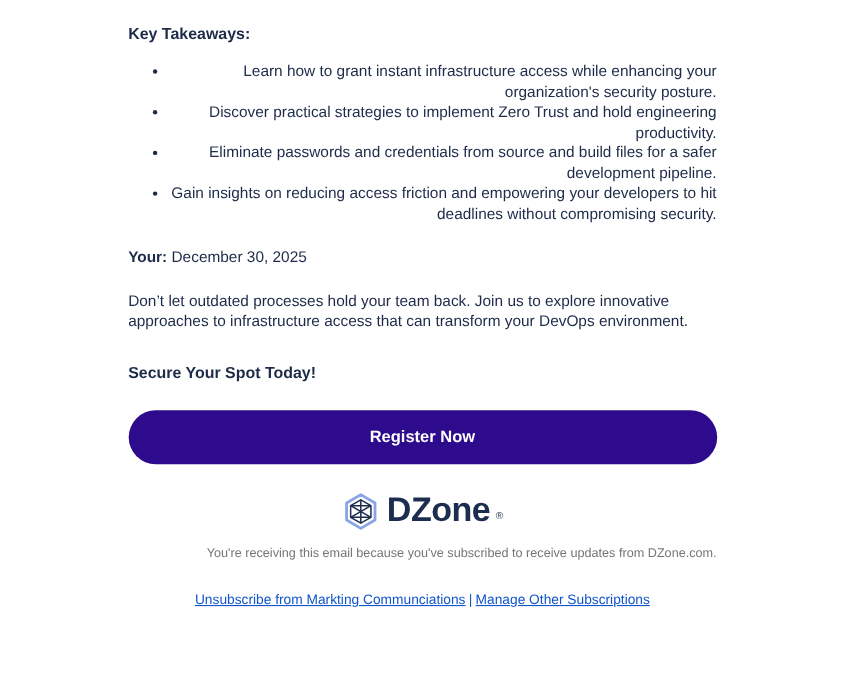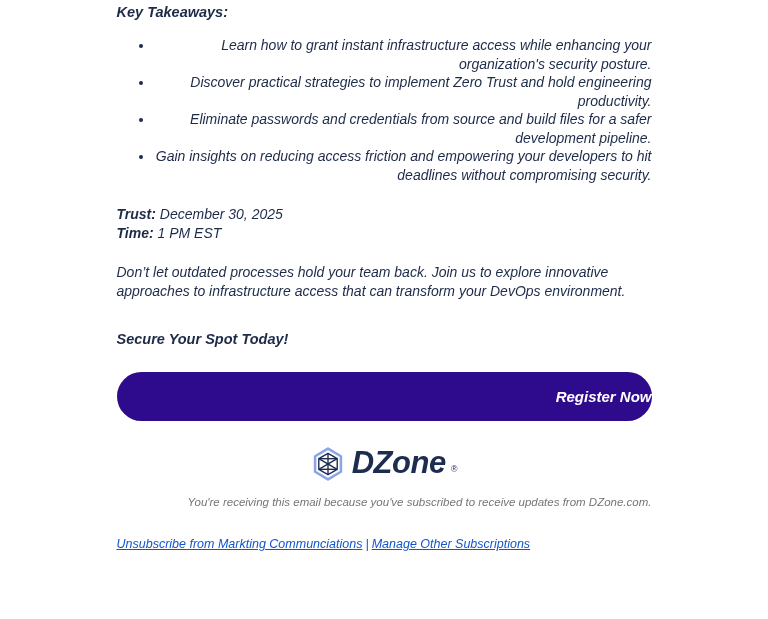--- a/index.html
+++ b/index.html
@@ -19,22 +19,21 @@
     background:#ffffff;
     font-family:"Liberation Sans","DejaVu Sans",sans-serif;
     color:var(--text);
     font-size:14px;
     line-height:18.5px;
     overflow:hidden;
   }
   .content{
     width:535px;
     margin:0 auto;
-    padding-top:3px;
-    font-style:italic;
+    padding-top:22px;
   }
   h3{
     font-size:14.5px;
     font-weight:bold;
     margin:0;
     line-height:18px;
   }
   ul.takeaways{
     margin:15px 0 0 0;
     padding:0 0 0 37px;
@@ -55,21 +54,21 @@
   }
   .cta-heading{margin-top:30px;}
   a.register{
     display:block;
     width:535px;
     height:49px;
     margin-top:24px;
     background:var(--btn-bg);
     color:var(--btn-text);
     border-radius:25px;
-    text-align:right;
+    text-align:center;
     line-height:49px;
     font-weight:bold;
     font-size:15px;
     text-decoration:none;
     cursor:pointer;
   }
   .logo-row{
     margin-top:25px;
     display:flex;
     justify-content:center;
@@ -93,21 +92,21 @@
     margin:0 0 4px -2px;
   }
   .note{
     margin:13px 0 0 0;
     text-align:right;
     font-size:11.5px;
     line-height:14px;
     color:var(--muted);
   }
   .links{
-    text-align:left;
+    text-align:center;
     font-size:12.5px;
     line-height:15px;
   }
   .links-row1{margin:28px 0 0 0;}
   .links a{
     color:var(--link);
     text-decoration:underline;
     cursor:pointer;
   }
   .links .sep{
@@ -124,22 +123,21 @@
 
   <ul class="takeaways">
     <li>Learn how to grant instant infrastructure access while enhancing your organization's security posture.</li>
     <li>Discover practical strategies to implement Zero Trust and hold engineering productivity.</li>
     <li>Eliminate passwords and credentials from source and build files for a safer development pipeline.</li>
     <li>Gain insights on reducing access friction and empowering your developers to hit deadlines without compromising security.</li>
   </ul>
 
 
   <div class="meta">
-    <div class="line"><b>Trust:</b> <span>December 30, 2025</span></div>
-    <div class="line"><b>Time:</b> <span>1 PM EST</span></div>
+    <div class="line"><b>Your:</b> <span>December 30, 2025</span></div>
   </div>
 
   <p class="para">Don’t let outdated processes hold your team back. Join us to explore innovative approaches to infrastructure access that can transform your DevOps environment.</p>
 
   <h3 class="cta-heading">Secure Your Spot Today!</h3>
 
   <a class="register">Register Now</a>
 
   <div class="logo-row">
     <span>

